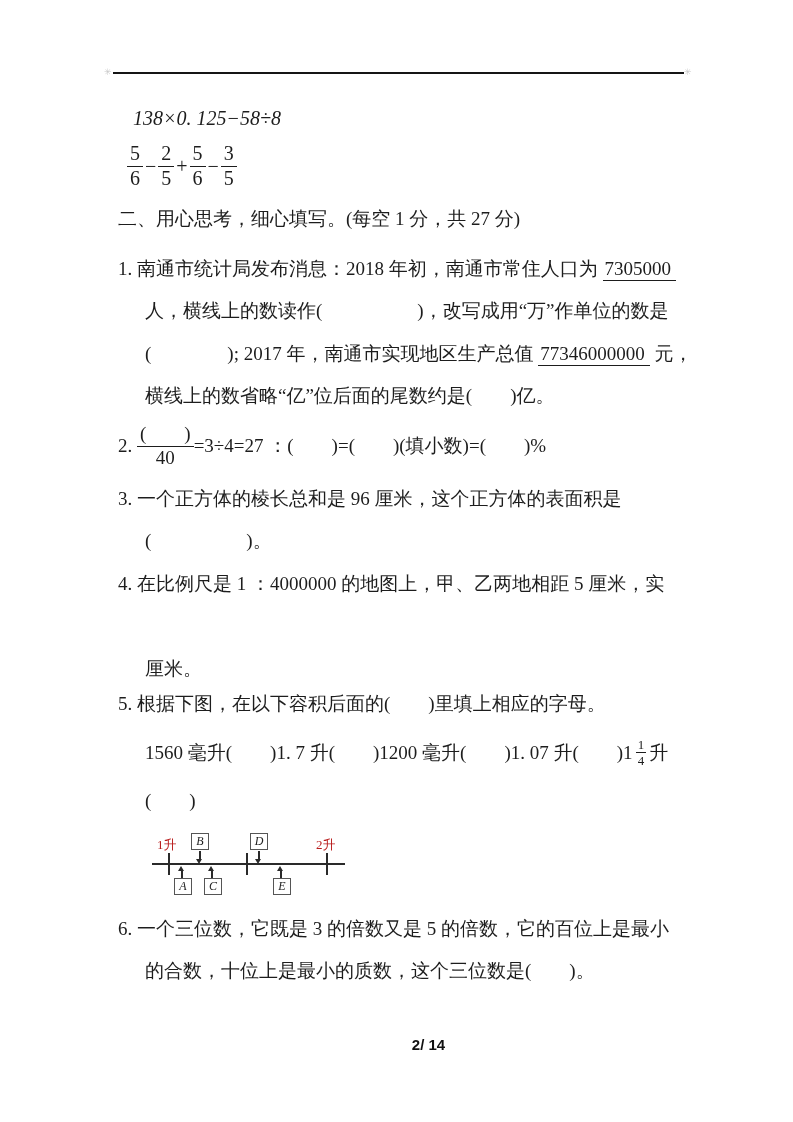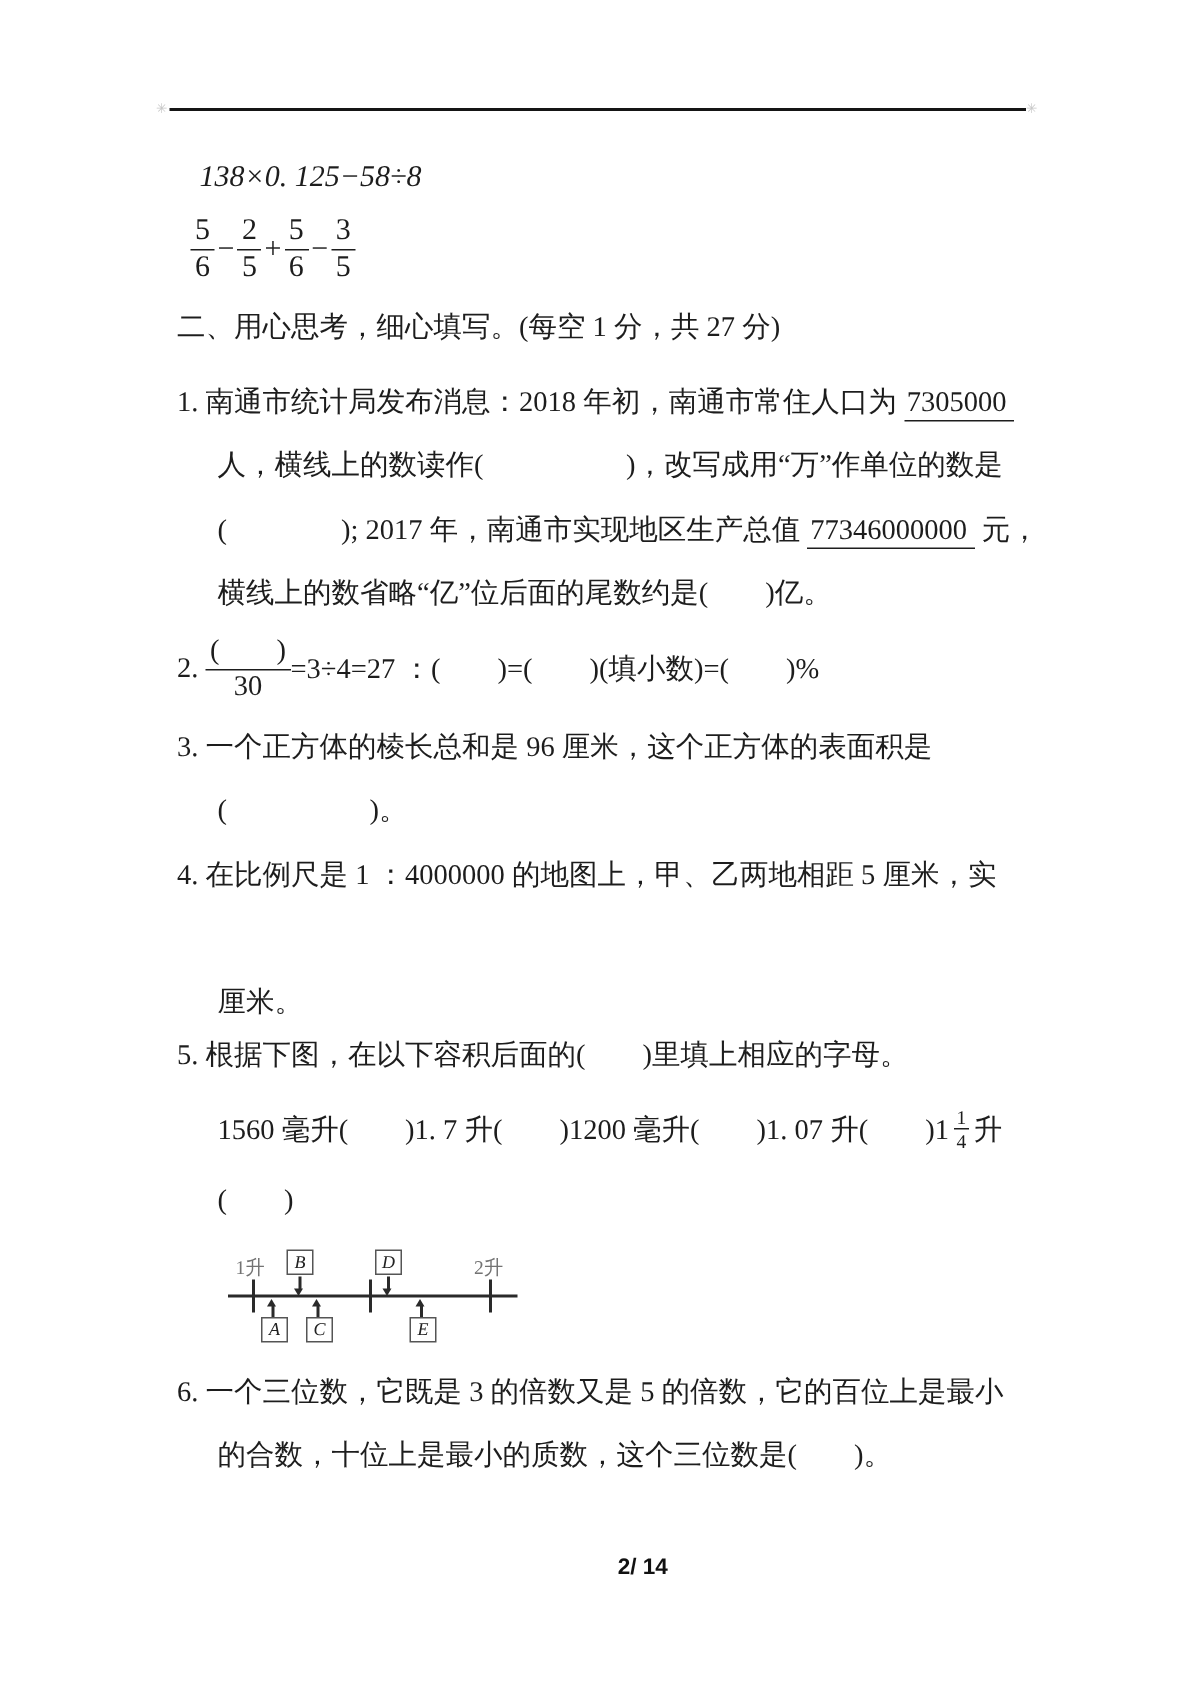--- a/index.html
+++ b/index.html
@@ -14,21 +14,21 @@
   .frac .num{display:block;padding:0 3px 1px;border-bottom:1.6px solid #1d1d1d;}
   .frac .den{display:block;padding:1px 3px 0;}
   .frac.small{font-size:13px;line-height:1.05;margin:0 2px;}
   .frac.small .num{border-bottom-width:1px;padding:0 2px 0;}
   .op{margin:0 2px;font-size:20px;}
   .expr{font-size:20px;}
   
   .dg{position:absolute;}
   .dg .nline{position:absolute;height:2px;background:#2a2a2a;}
   .dg .tick{position:absolute;width:2px;background:#2a2a2a;}
-  .dg .lab{position:absolute;font-size:13px;line-height:14px;white-space:nowrap;color:#737373;}
+  .dg .lab{position:absolute;font-size:13px;line-height:14px;white-space:nowrap;color:#b91c1c;}
   .dg .box{position:absolute;width:16px;height:15px;border:1px solid #555;display:flex;
            align-items:center;justify-content:center;font-size:12px;font-style:italic;
            color:#222;background:#fff;}
   .dg .ar{position:absolute;width:1.5px;background:#2a2a2a;}
   .dg .ar.down::after{content:"";position:absolute;bottom:-4px;left:-2.6px;
       border-left:3.4px solid transparent;border-right:3.4px solid transparent;border-top:5px solid #2a2a2a;}
   .dg .ar.up::after{content:"";position:absolute;top:-4px;left:-2.6px;
       border-left:3.4px solid transparent;border-right:3.4px solid transparent;border-bottom:5px solid #2a2a2a;}
   .footer{position:absolute;font-family:"Liberation Sans","DejaVu Sans",sans-serif;
           font-weight:bold;font-size:15px;color:#111;}
@@ -71,21 +71,21 @@
   <div class="line" style="left:118px;top:256px;"><span>1. 南通市统计局发布消息：2018 年初，南通市常住人口为</span><span> </span><span class="u">7305000</span></div>
   <div class="line" style="left:145px;top:298px;">人，横线上的数读作(　　　　　)，改写成用“万”作单位的数是</div>
   <div class="line" style="left:145px;top:341px;"><span>(　　　　); 2017 年，南通市实现地区生产总值</span><span> </span><span class="u">77346000000</span><span> </span><span>元，</span></div>
   <div class="line" style="left:145px;top:383px;">横线上的数省略“亿”位后面的尾数约是(　　)亿。</div>
 
   <div class="row" style="left:118px;top:420px;height:52px;">
     <span>2.</span>
     <span> </span>
     <span class="frac">
       <span class="num">(　　)</span>
-      <span class="den">30</span>
+      <span class="den">40</span>
     </span>
     <span>=3÷4=27 ：(　　)=(　　)(填小数)=(　　)%</span>
   </div>
 
   <div class="line" style="left:118px;top:486px;text-align:right;">3. 一个正方体的棱长总和是 96 厘米，这个正方体的表面积是</div>
   <div class="line" style="left:145px;top:528px;">(　　　　　)。</div>
 
   <div class="line" style="left:118px;top:571px;font-family:Liberation Serif, serif;">4. 在比例尺是 1 ：4000000 的地图上，甲、乙两地相距 5 厘米，实</div>
   <div class="line" style="left:145px;top:656px;">厘米。</div>
 

